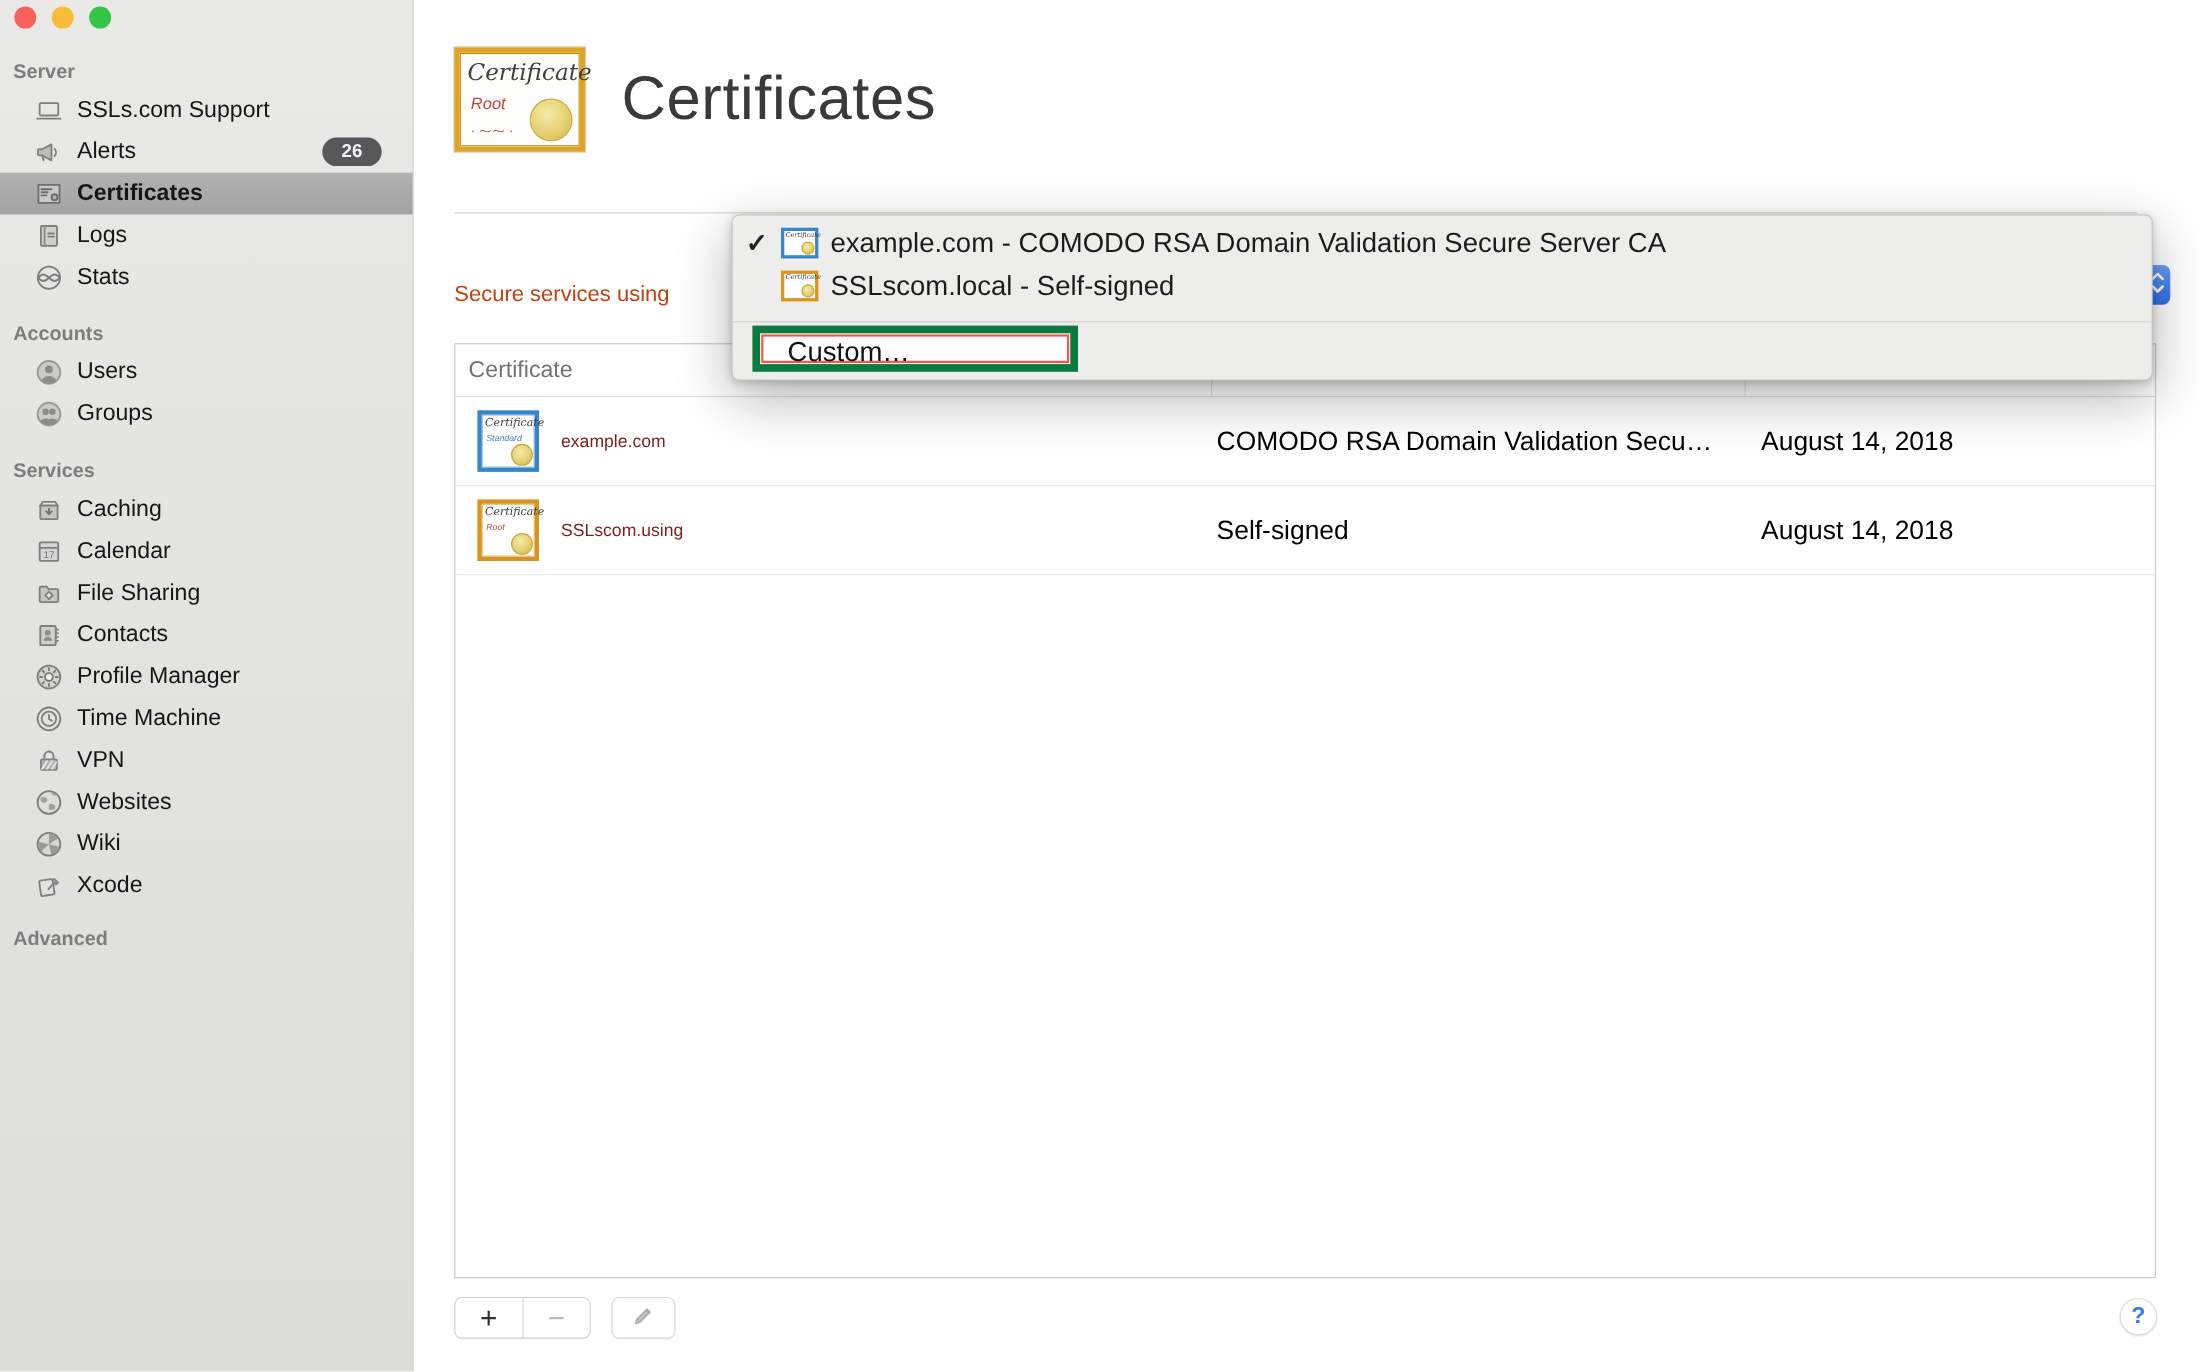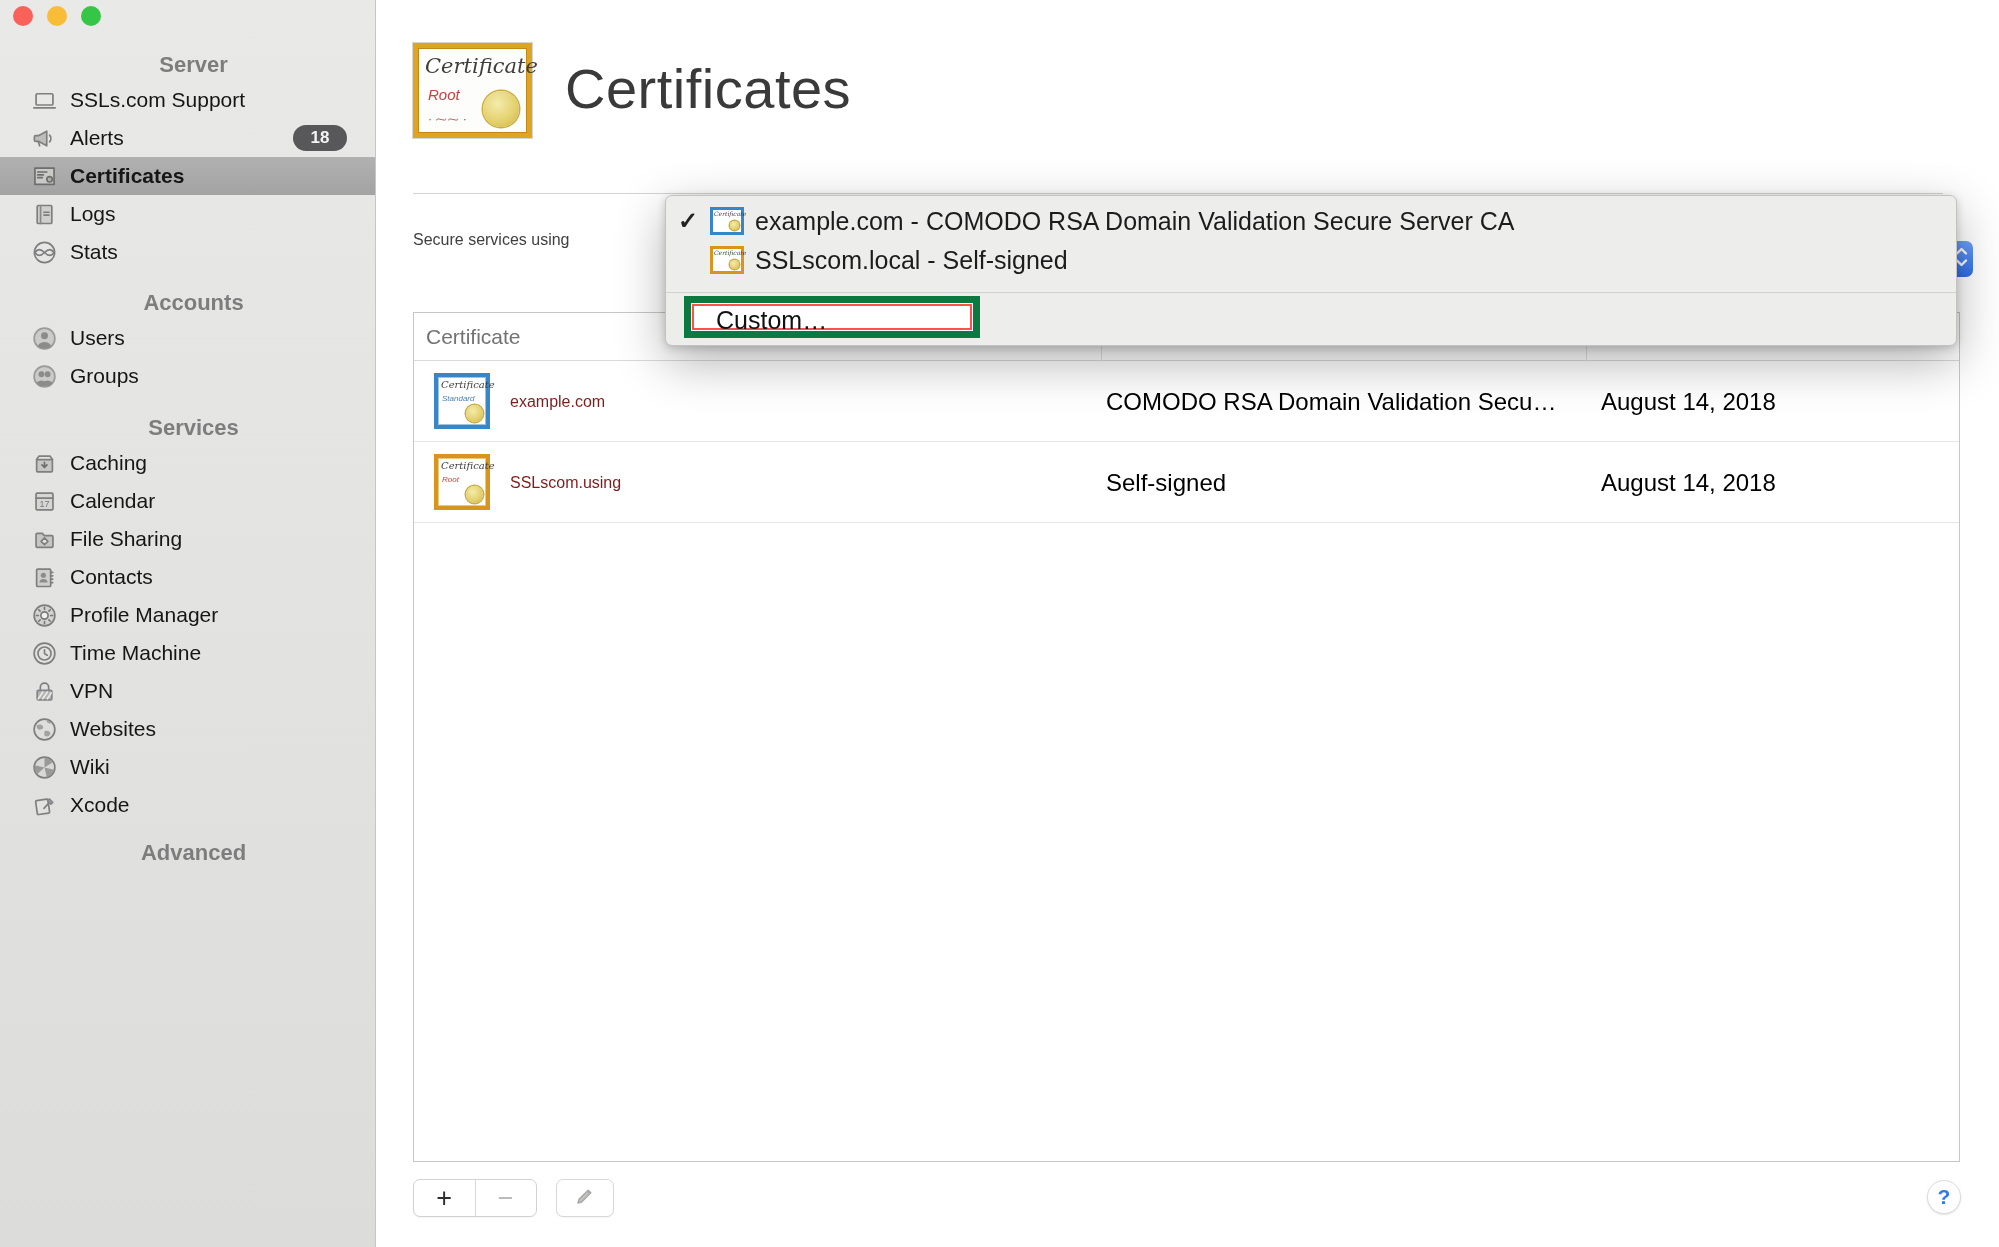--- a/index.html
+++ b/index.html
@@ -8,21 +8,21 @@
   #app { position:relative; width:1999px; height:1247px; overflow:hidden; background:#fff; }
 
   
   .sidebar { position:absolute; left:0; top:0; width:376px; height:1247px;
              background:linear-gradient(#e9e9e7,#dcdcda); border-right:1px solid #c6c6c4; }
   .lights { position:absolute; left:13px; top:6px; display:flex; gap:14px; }
   .light { width:20px; height:20px; border-radius:50%; }
   .light.red{ background:#f9615a; } .light.yellow{ background:#f8bc37; } .light.green{ background:#35c648; }
 
   .side-scroll { position:absolute; left:0; top:52px; width:100%; }
-  .sec-header { height:26px; line-height:26px; padding-left:12px; font-size:22px; font-weight:bold; color:#7d7d7d;text-align:center; }
+  .sec-header { height:26px; line-height:26px; padding-left:12px; font-size:18px; font-weight:bold; color:#7d7d7d; }
   .side-item { position:relative; height:38px; display:flex; align-items:center; padding-left:30px; font-size:21px; color:#161616; cursor:default; }
   .side-item .icn { width:28px; height:28px; display:flex; align-items:center; justify-content:center; flex:0 0 28px; }
   .side-item .lbl { margin-left:12px; white-space:nowrap; }
   .side-item.selected { background:linear-gradient(#b1b1b1,#a3a3a3); font-weight:bold; }
   .badge { position:absolute; right:28px; top:6px; min-width:54px; height:26px; border-radius:13px;
            background:#58585a; color:#f4f4f6; font-size:17px; font-weight:bold; text-align:center; line-height:26px; padding:0 8px; }
   .mt-accounts{ margin-top:19px; } .mt-services{ margin-top:20px; } .mt-advanced{ margin-top:16px; }
   .gap3 { height:3px; }
   svg.sicon { display:block; }
 
@@ -32,21 +32,21 @@
   .cert-word { font-family:"DejaVu Serif", serif; font-style:italic; color:#3f3f3f; }
   .cert-sub  { font-family:Liberation Sans, sans-serif; font-style:italic; }
   .main-hdr-icon .cert-word { position:absolute; left:7px; top:6px; font-size:21px; }
   .main-hdr-icon .cert-sub  { position:absolute; left:10px; top:38px; font-size:15px; color:#c2453f; }
   .main-hdr-icon .squig { position:absolute; left:10px; top:62px; width:40px; height:10px; color:#c2453f; font-size:12px; }
   .seal { position:absolute; border-radius:50%; background:radial-gradient(circle at 40% 35%, #f4ecab, #e3cf6b 60%, #c9ad3e); box-shadow:0 0 0 1.5px #c9ad3e; }
   .main-hdr-icon .seal { width:36px; height:36px; right:8px; bottom:6px; }
   .page-title { position:absolute; left:565px; top:56px; font-size:56px; font-weight:200; color:#3a3a3a; letter-spacing:.5px; }
   .hdr-sep { position:absolute; left:413px; top:193px; width:1530px; height:1px; background:#d4d4d2; }
 
-  .secure-label { position:absolute; left:413px; top:231px; font-size:16px; color:#404040; }
+  .secure-label { position:absolute; left:413px; top:257px; font-size:20px; color:#c2410c; }
 
   
   .popup-frag { position:absolute; left:1945px; top:241px; width:28px; height:36px; border-radius:7px;
                 background:linear-gradient(#6aa0f8,#2e6de9); display:flex; align-items:center; justify-content:flex-end; padding-right:4px; z-index:5; }
 
   
   .table { position:absolute; left:413px; top:312px; width:1547px; height:850px; background:#fff; border:1px solid #c7c7c5; }
   .t-head { position:relative; height:48px; border-bottom:1px solid #dadad8; }
   .t-head .col-label { position:absolute; left:12px; top:0; line-height:48px; font-size:21px; color:#737373; }
   .vdiv { position:absolute; top:0; width:1px; height:48px; background:#e2e2e0; }
@@ -116,21 +116,21 @@
       </div>
       <div class="side-item">
         <span class="icn">
             <svg class="sicon" width="27" height="27" viewBox="0 0 24 24" fill="none" stroke="#7f7f7f" stroke-width="1.5" stroke-linecap="round" stroke-linejoin="round">
               <path d="M14 5.5 L6.5 9.5 H4.2 a1.2 1.2 0 0 0 -1.2 1.2 v2.6 a1.2 1.2 0 0 0 1.2 1.2 h2.3 L14 18.5 Z" fill="#bdbdbb"></path>
               <path d="M16.5 9 a4.5 4.5 0 0 1 0 6"></path>
               <path d="M6.5 14.8 l1.2 3.7"></path>
             </svg>
           </span>
         <span class="lbl">Alerts</span>
-        <span class="badge">18</span>
+        <span class="badge">26</span>
       </div>
       <div class="side-item selected">
         <span class="icn">
             <svg class="sicon" width="27" height="27" viewBox="0 0 24 24" fill="none" stroke="#7f7f7f" stroke-width="1.5" stroke-linecap="round" stroke-linejoin="round">
               <rect x="3.5" y="4.5" width="17" height="14.5" fill="#c9c9c7" stroke="#6e6e6c"></rect>
               <path d="M6 8 h8 M6 10.5 h5 M6 13 h4" stroke="#6e6e6c"></path>
               <circle cx="16.5" cy="14.5" r="2.4" fill="#b0b0ae" stroke="#6e6e6c"></circle>
             </svg>
           </span>
         <span class="lbl">Certificates</span>

